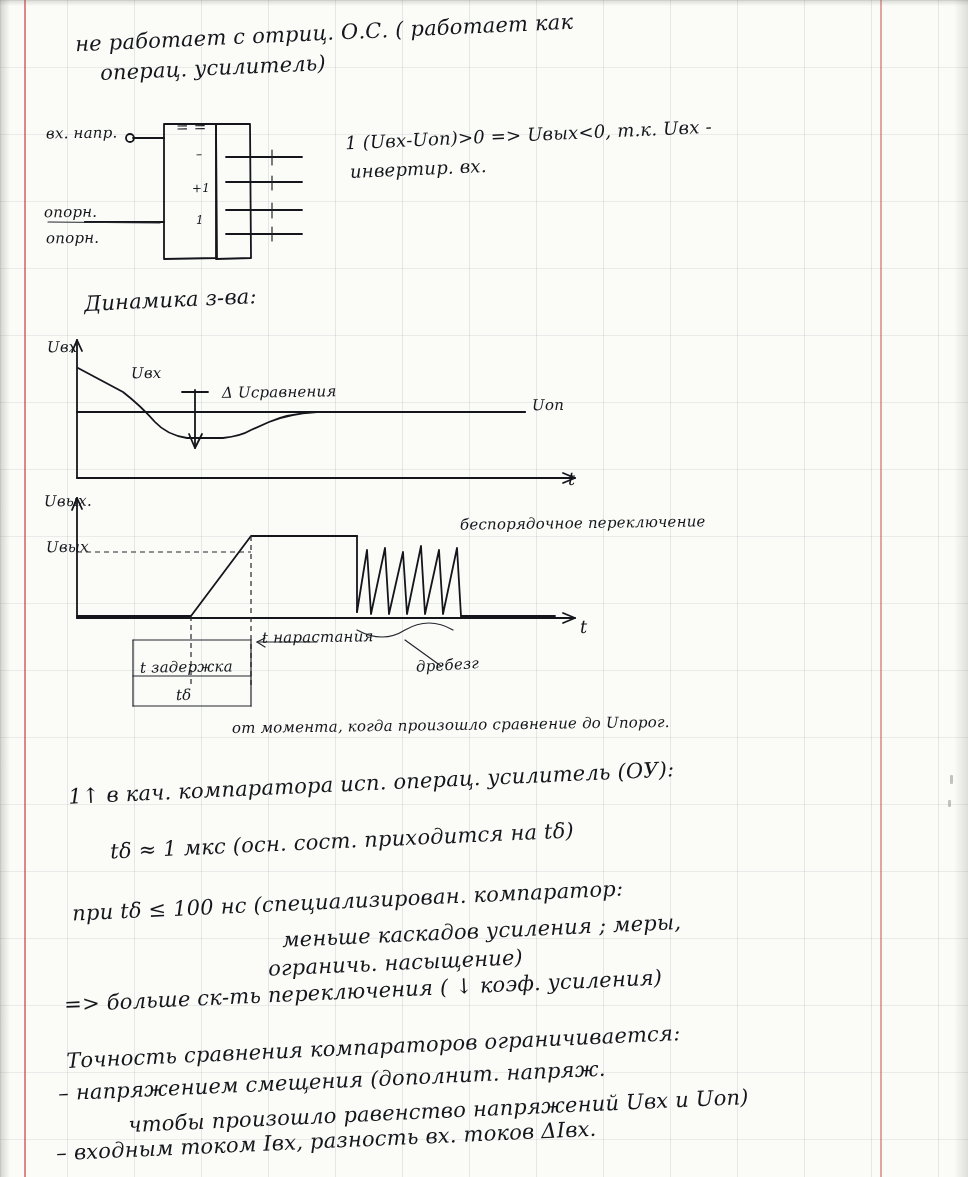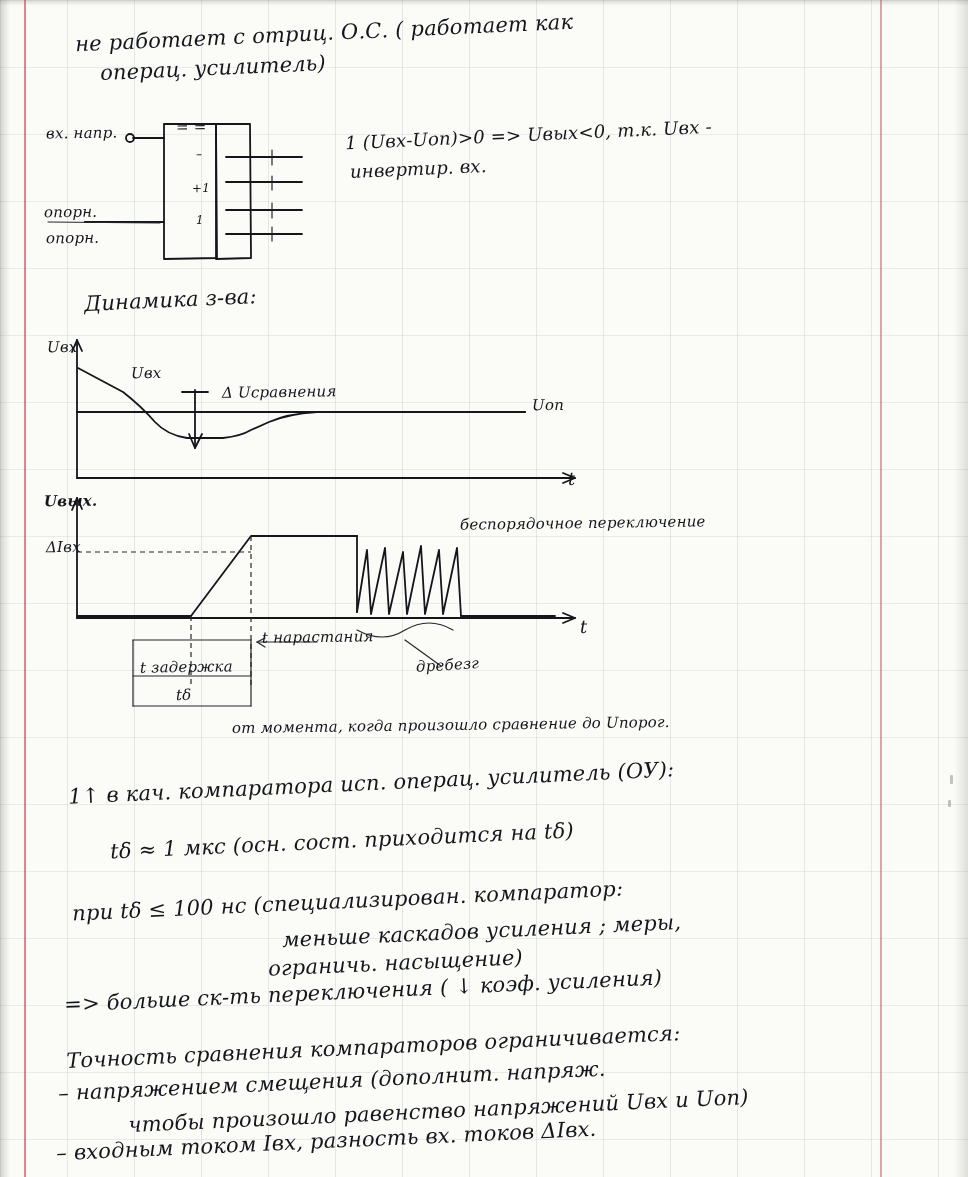--- a/index.html
+++ b/index.html
@@ -201,22 +201,22 @@
     <path class="ink-thin" d="M196 150 L196 216"></path>
     <path class="ink-thin" d="M78 186 L196 186"></path>
 
     <path class="ink-thin" d="M202 152 L262 152"></path>
     <path class="ink-thin" d="M202 152 L210 148 M202 152 L210 157"></path>
 
     <path class="ink-thin" d="M302 140 q26 14 48 0 q24 -14 48 0"></path>
     <path class="ink-thin" d="M350 150 L386 176"></path>
   </svg>
 
-  <div class="hw small sk3" style="left:44px; top:494px;font-weight:bold;">Uвых.</div>
-  <div class="hw small sk3" style="left:46px; top:540px;">ΔIвх</div>
+  <div class="hw small sk3" style="left:44px; top:494px;">Uвых.</div>
+  <div class="hw small sk3" style="left:46px; top:540px;">Uвых</div>
   <div class="hw small sk3" style="left:460px; top:516px;">беспорядочное переключение</div>
   <div class="hw med sk3" style="left:580px; top:618px;">t</div>
   <div class="hw small sk3" style="left:262px; top:630px;">t нарастания</div>
   <div class="hw small sk3" style="left:140px; top:660px;">t задержка</div>
   <div class="hw small sk3" style="left:176px; top:688px;">tδ</div>
   <div class="hw small sk4" style="left:416px; top:658px;">дребезг</div>
   <div class="hw small sk3" style="left:232px; top:718px;">от момента, когда произошло сравнение до Uпорог.</div>
 
   <div class="hw big sk2" style="left:68px; top:772px;">1↑ в кач. компаратора исп. операц. усилитель (ОУ):</div>
   <div class="hw big sk2" style="left:110px; top:830px;">tδ ≈ 1 мкс   (осн. сост. приходится  на tδ)</div>

